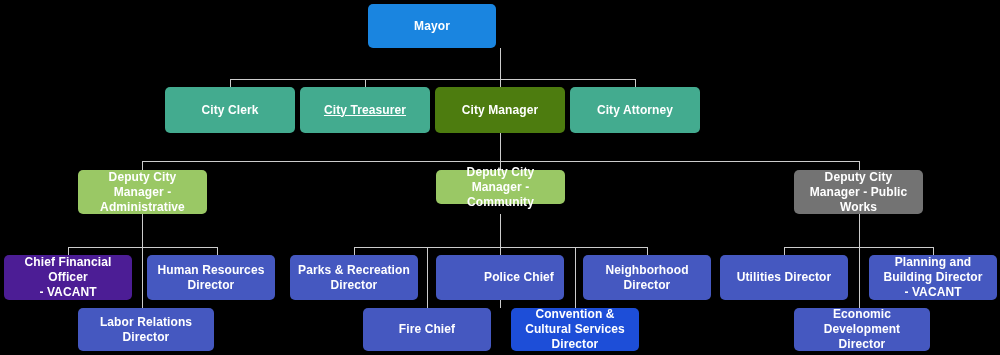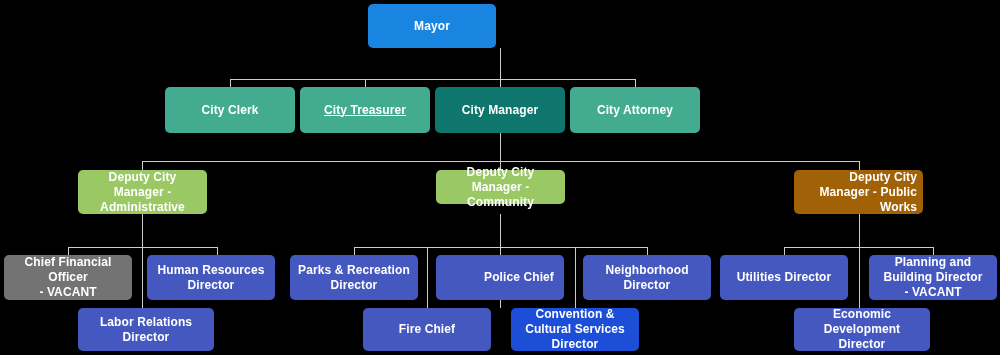--- a/index.html
+++ b/index.html
@@ -82,38 +82,38 @@
   <div id="node-layer">
       <div class="node lvl-mayor" style="left: 368px; top: 4px; width: 128px; height: 44px; background: rgb(26, 133, 224);">
         <span class="node-label">Mayor</span>
       </div>
       <div class="node lvl-officer" style="left: 165px; top: 87px; width: 130px; height: 46px; background: rgb(67, 171, 143);">
         <span class="node-label">City Clerk</span>
       </div>
       <div class="node lvl-officer" style="left: 300px; top: 87px; width: 130px; height: 46px; background: rgb(67, 171, 143); text-decoration: underline;">
         <span class="node-label">City Treasurer</span>
       </div>
-      <div class="node lvl-officer" style="left: 435px; top: 87px; width: 130px; height: 46px; background: #0f766e;">
+      <div class="node lvl-officer" style="left: 435px; top: 87px; width: 130px; height: 46px; background: #4d7c0f;">
         <span class="node-label">City Manager</span>
       </div>
       <div class="node lvl-officer" style="left: 570px; top: 87px; width: 130px; height: 46px; background: rgb(67, 171, 143);">
         <span class="node-label">City Attorney</span>
       </div>
       <div class="node lvl-deputy" style="left: 78px; top: 170px; width: 129px; height: 44px; background: rgb(154, 200, 101);">
         <span class="node-label">Deputy City Manager -
 Administrative</span>
       </div>
       <div class="node lvl-deputy" style="left: 436px; top: 170px; width: 129px; height: 34px; background: rgb(154, 200, 101);">
         <span class="node-label">Deputy City Manager - Community</span>
       </div>
-      <div class="node lvl-deputy" style="left: 794px; top: 170px; width: 129px; height: 44px; background: #a16207; text-align: right;">
+      <div class="node lvl-deputy" style="left: 794px; top: 170px; width: 129px; height: 44px; background: #737373;">
         <span class="node-label">Deputy City Manager - Public
 Works</span>
       </div>
-      <div class="node lvl-dir" style="left: 4px; top: 255px; width: 128px; height: 45px; background: #737373;">
+      <div class="node lvl-dir" style="left: 4px; top: 255px; width: 128px; height: 45px; background: #4c1d95;">
         <span class="node-label">Chief Financial Officer
 - VACANT</span>
       </div>
       <div class="node lvl-dir" style="left: 147px; top: 255px; width: 128px; height: 45px; background: rgb(69, 88, 192);">
         <span class="node-label">Human Resources Director</span>
       </div>
       <div class="node lvl-dir" style="left: 78px; top: 308px; width: 136px; height: 43px; background: rgb(69, 88, 192);">
         <span class="node-label">Labor Relations Director</span>
       </div>
       <div class="node lvl-dir" style="left: 290px; top: 255px; width: 128px; height: 45px; background: rgb(69, 88, 192);">

